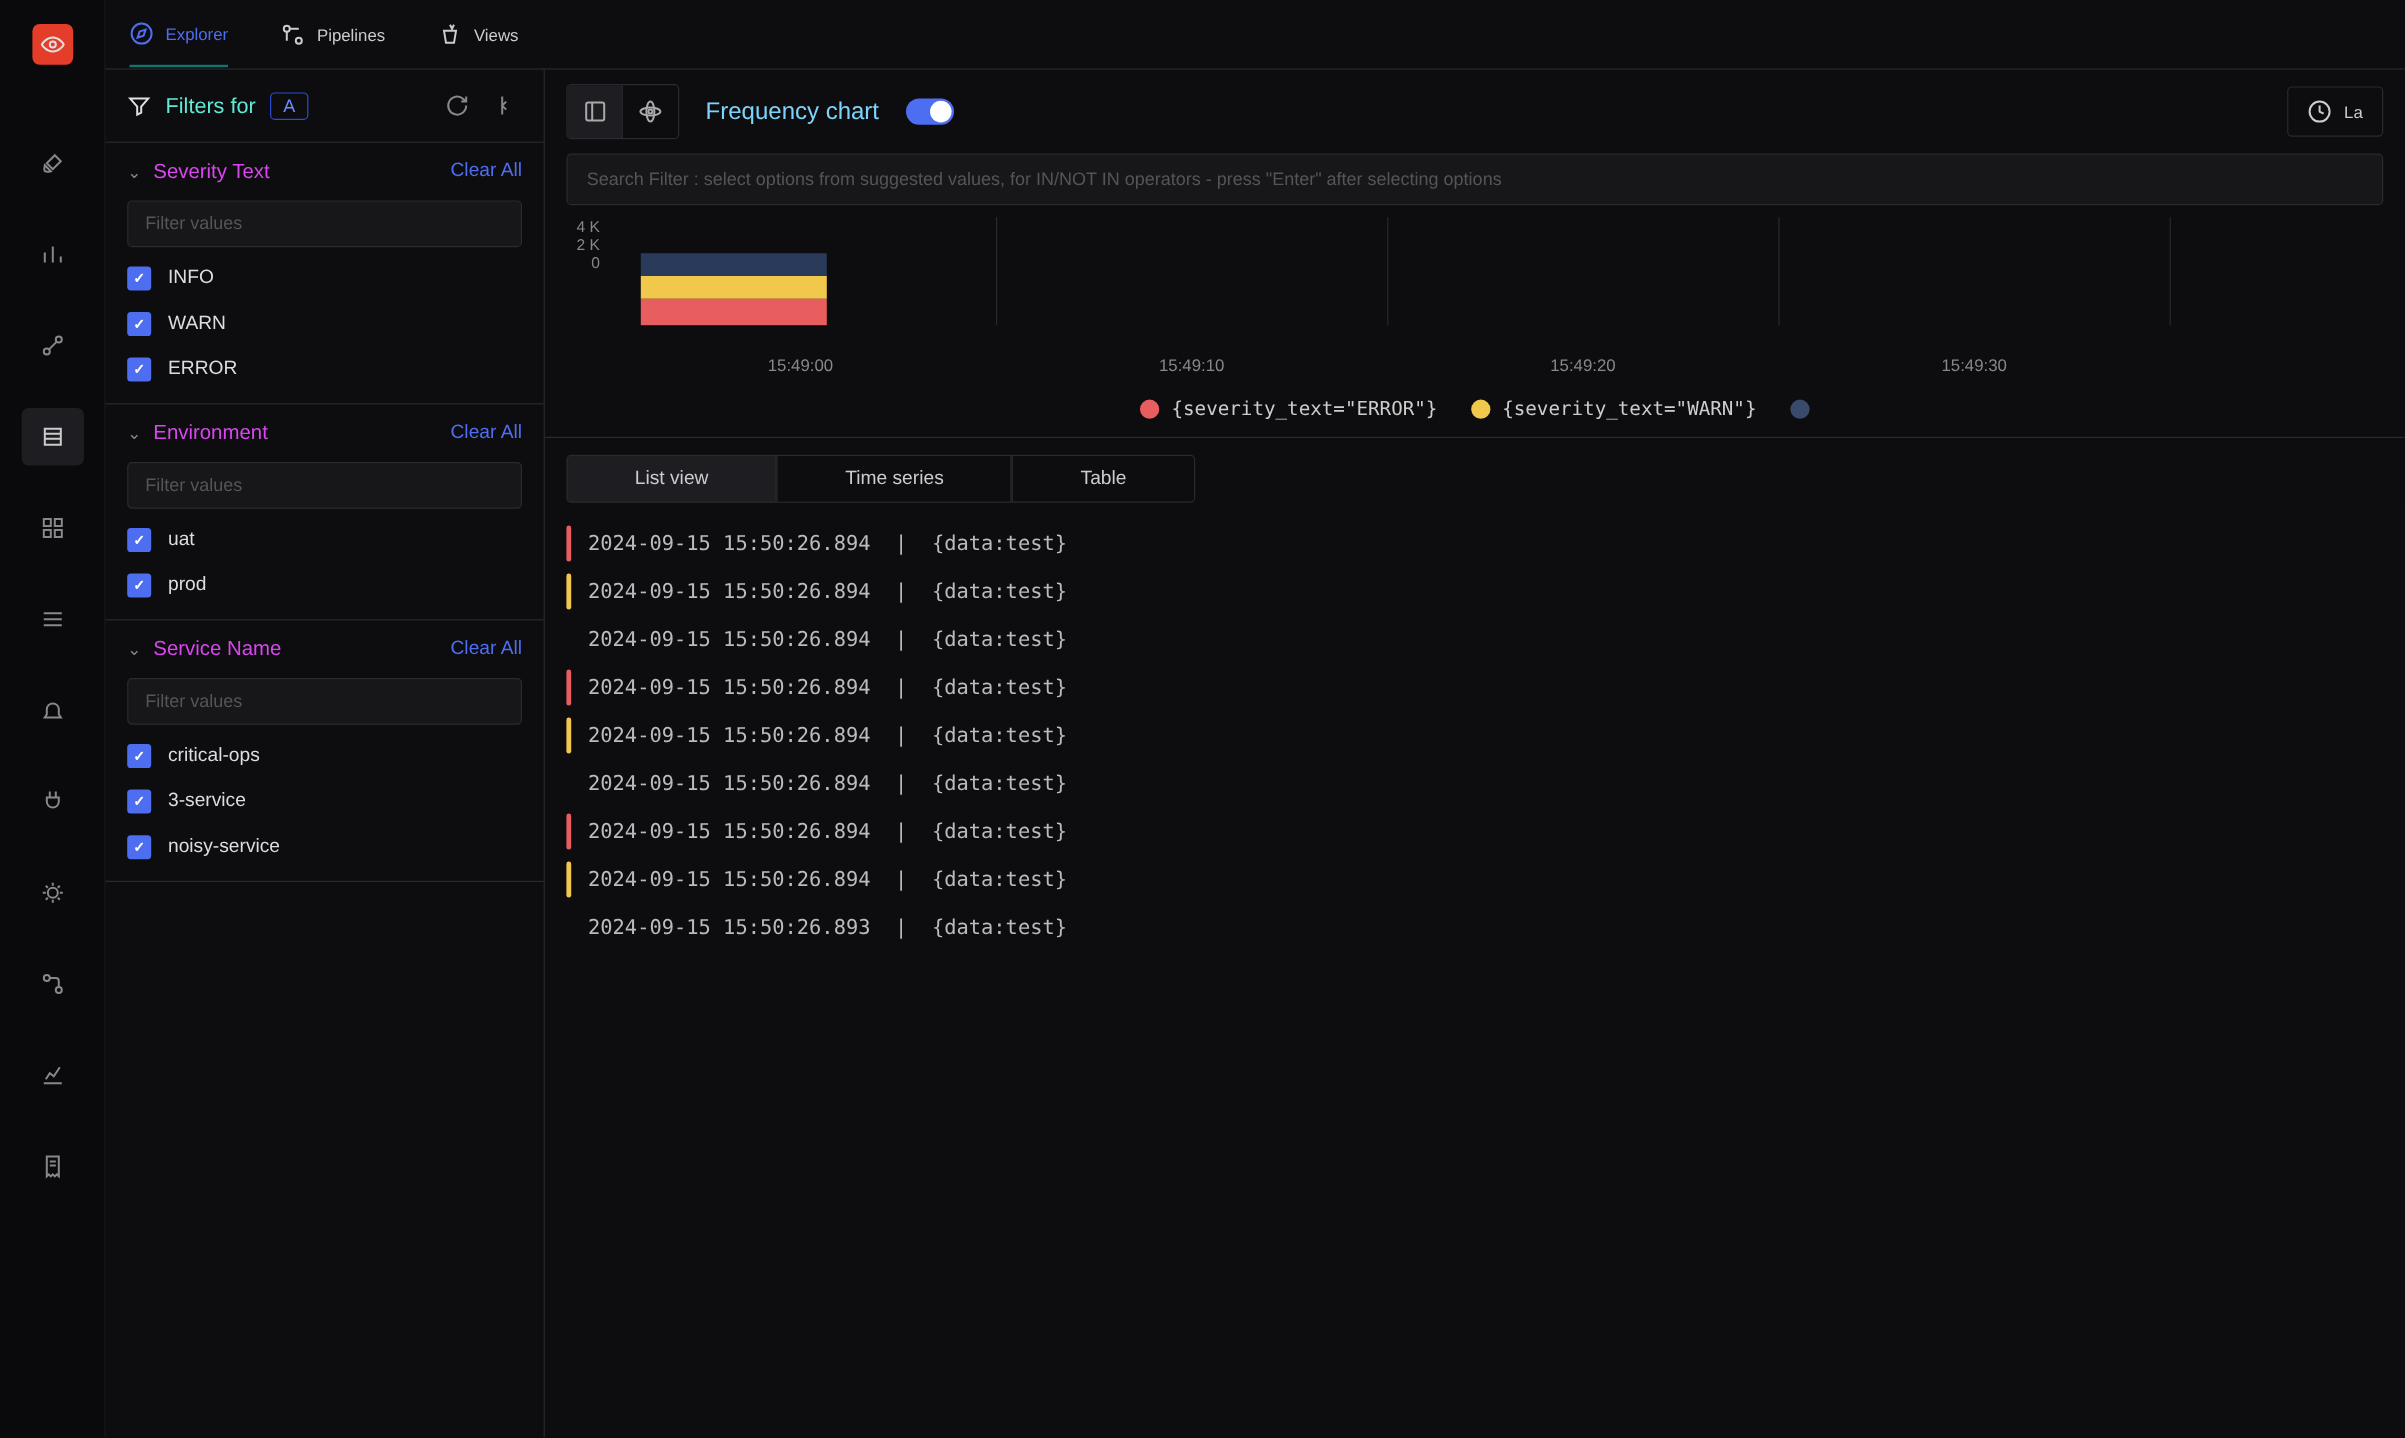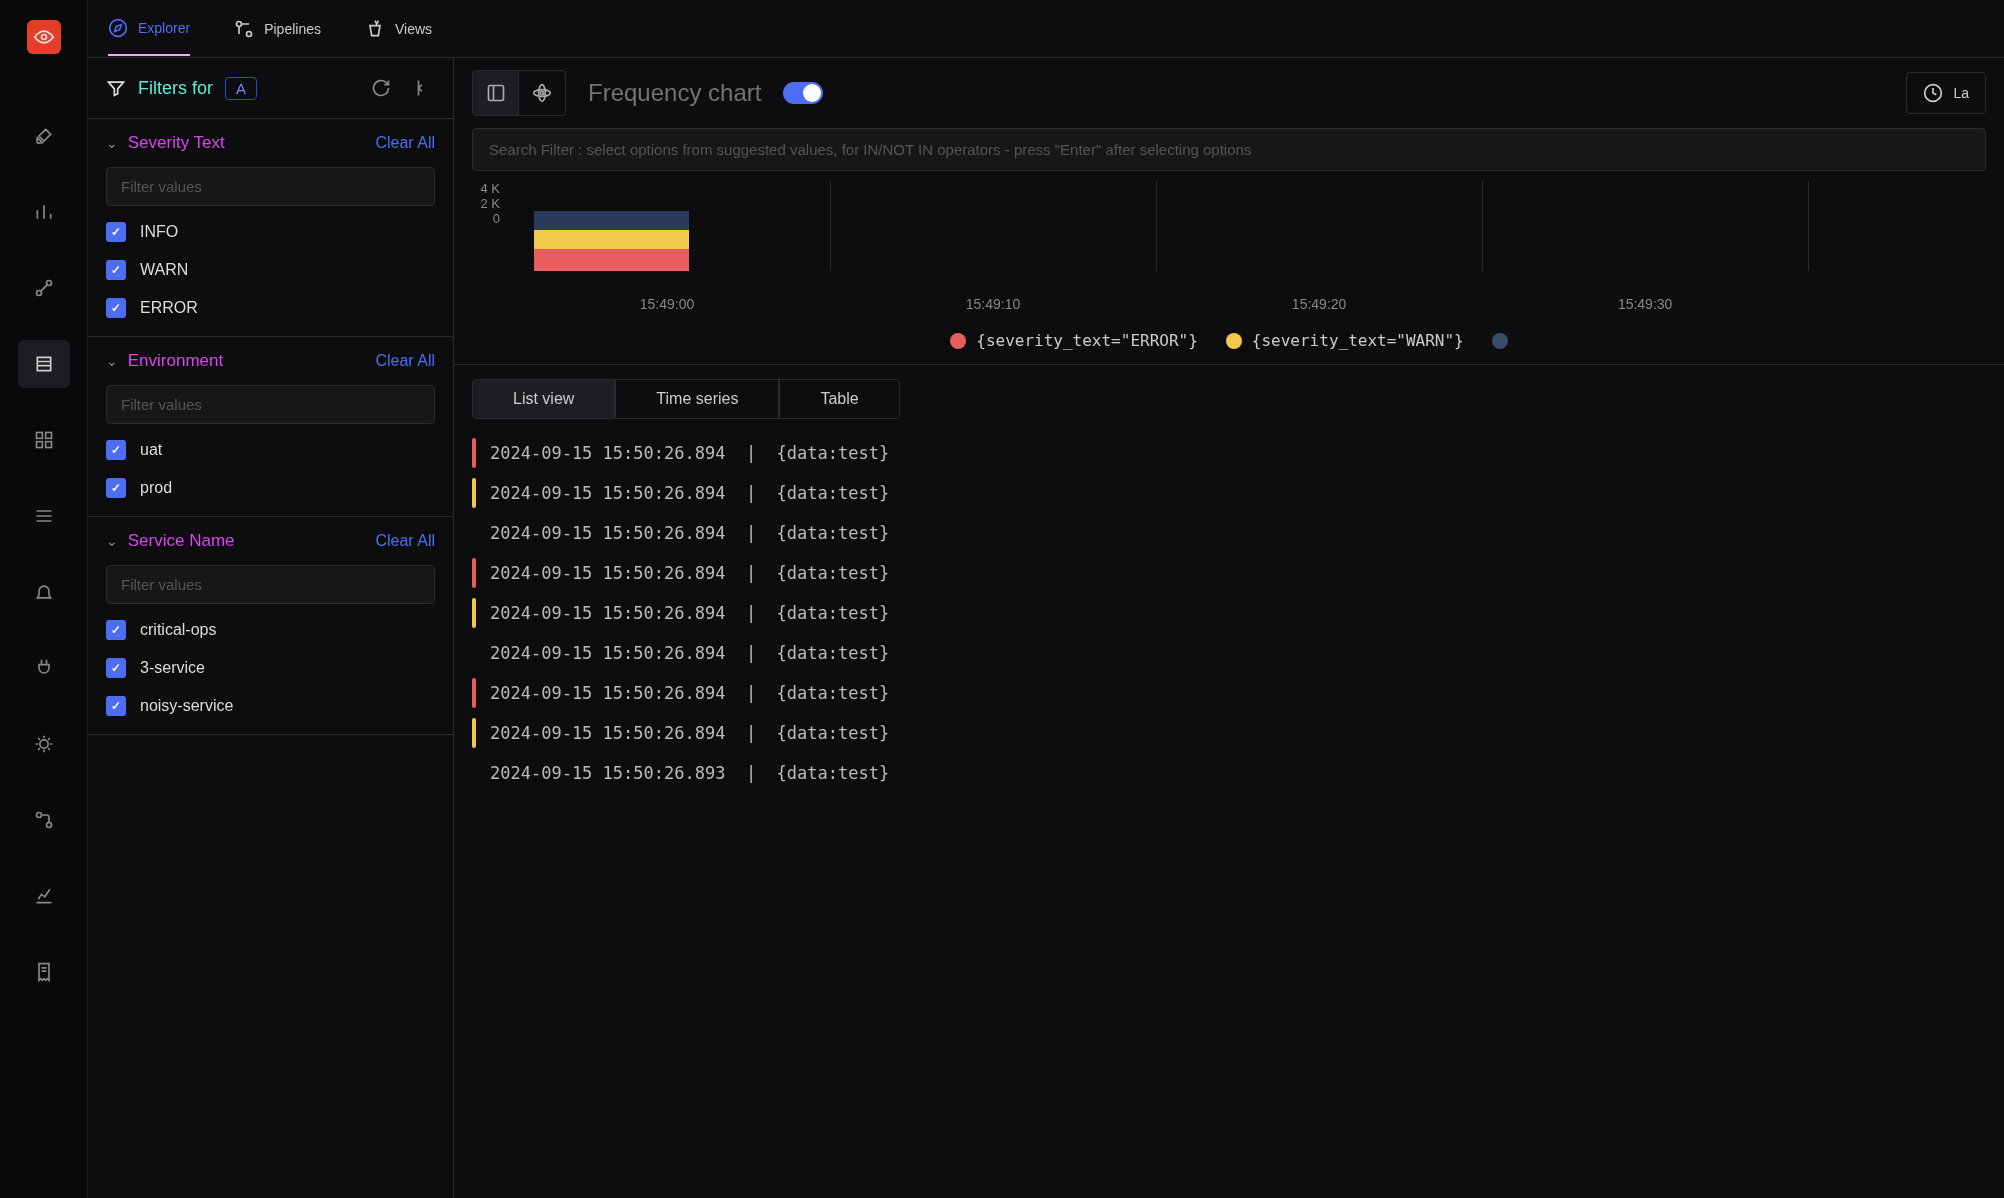--- a/index.html
+++ b/index.html
@@ -69,21 +69,21 @@
 .top-tab {
   display: flex;
   align-items: center;
   gap: 10px;
   padding: 16px 0;
   color: #ccc;
   cursor: pointer;
 }
 .top-tab.active {
   color: #4e6ef2;
-  border-bottom: 2px solid #f0abfc;
+  border-bottom: 2px solid #0f766e;
 }
 
 
 .content {
   flex: 1;
   display: flex;
 }
 
 
 .filters {
@@ -207,22 +207,22 @@
   align-items: center;
   justify-content: center;
   cursor: pointer;
   color: #aaa;
 }
 .btn-group .bg-btn:first-child {
   background: #1d1d22;
   border-right: 1px solid #2a2a2f;
 }
 .freq-label {
-  font-size: 24px;
-  color: #737373;
+  font-size: 20px;
+  color: #7dd3fc;
 }
 .toggle {
   width: 40px;
   height: 22px;
   background: #4e6ef2;
   border-radius: 11px;
   position: relative;
   cursor: pointer;
 }
 .toggle .knob {
@@ -335,21 +335,21 @@
   border-radius: 50%;
 }
 
 
 .view-tabs {
   display: flex;
   padding: 14px 18px;
   gap: 0;
 }
 .view-tab {
-  padding: 10px 40px;
+  padding: 10px 56px;
   border: 1px solid #2a2a2f;
   cursor: pointer;
   font-size: 16px;
   color: #ccc;
 }
 .view-tab:first-child { border-radius: 4px 0 0 4px; }
 .view-tab:last-child { border-radius: 0 4px 4px 0; }
 .view-tab.active { background: #1d1d22; }
 
 

